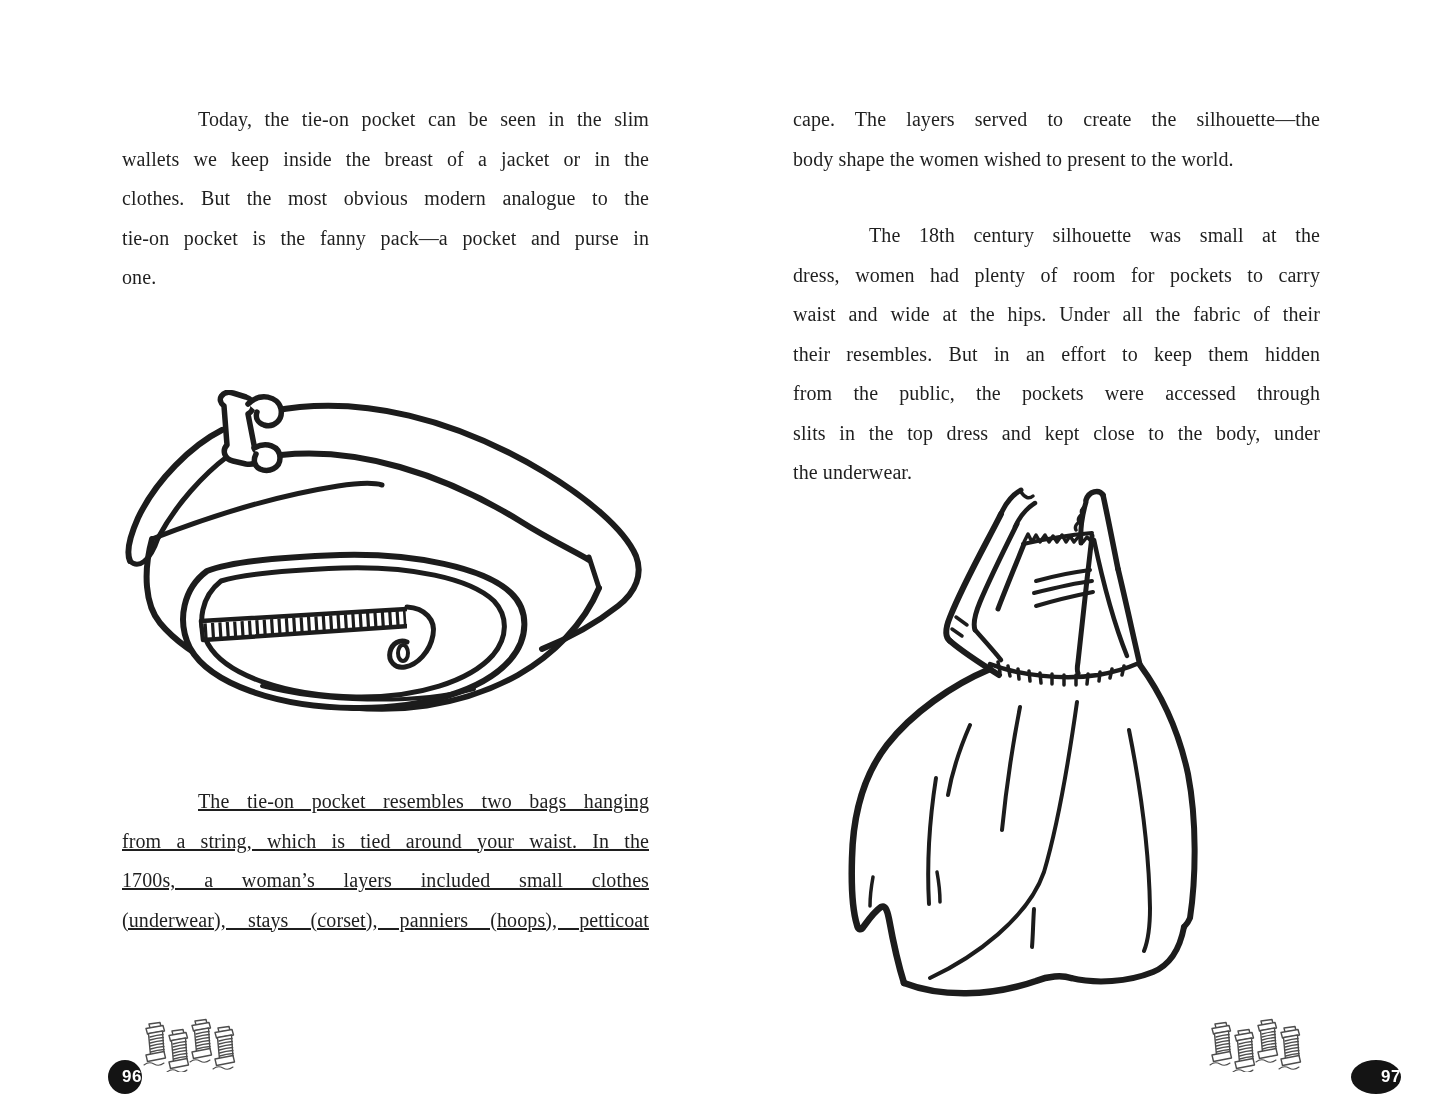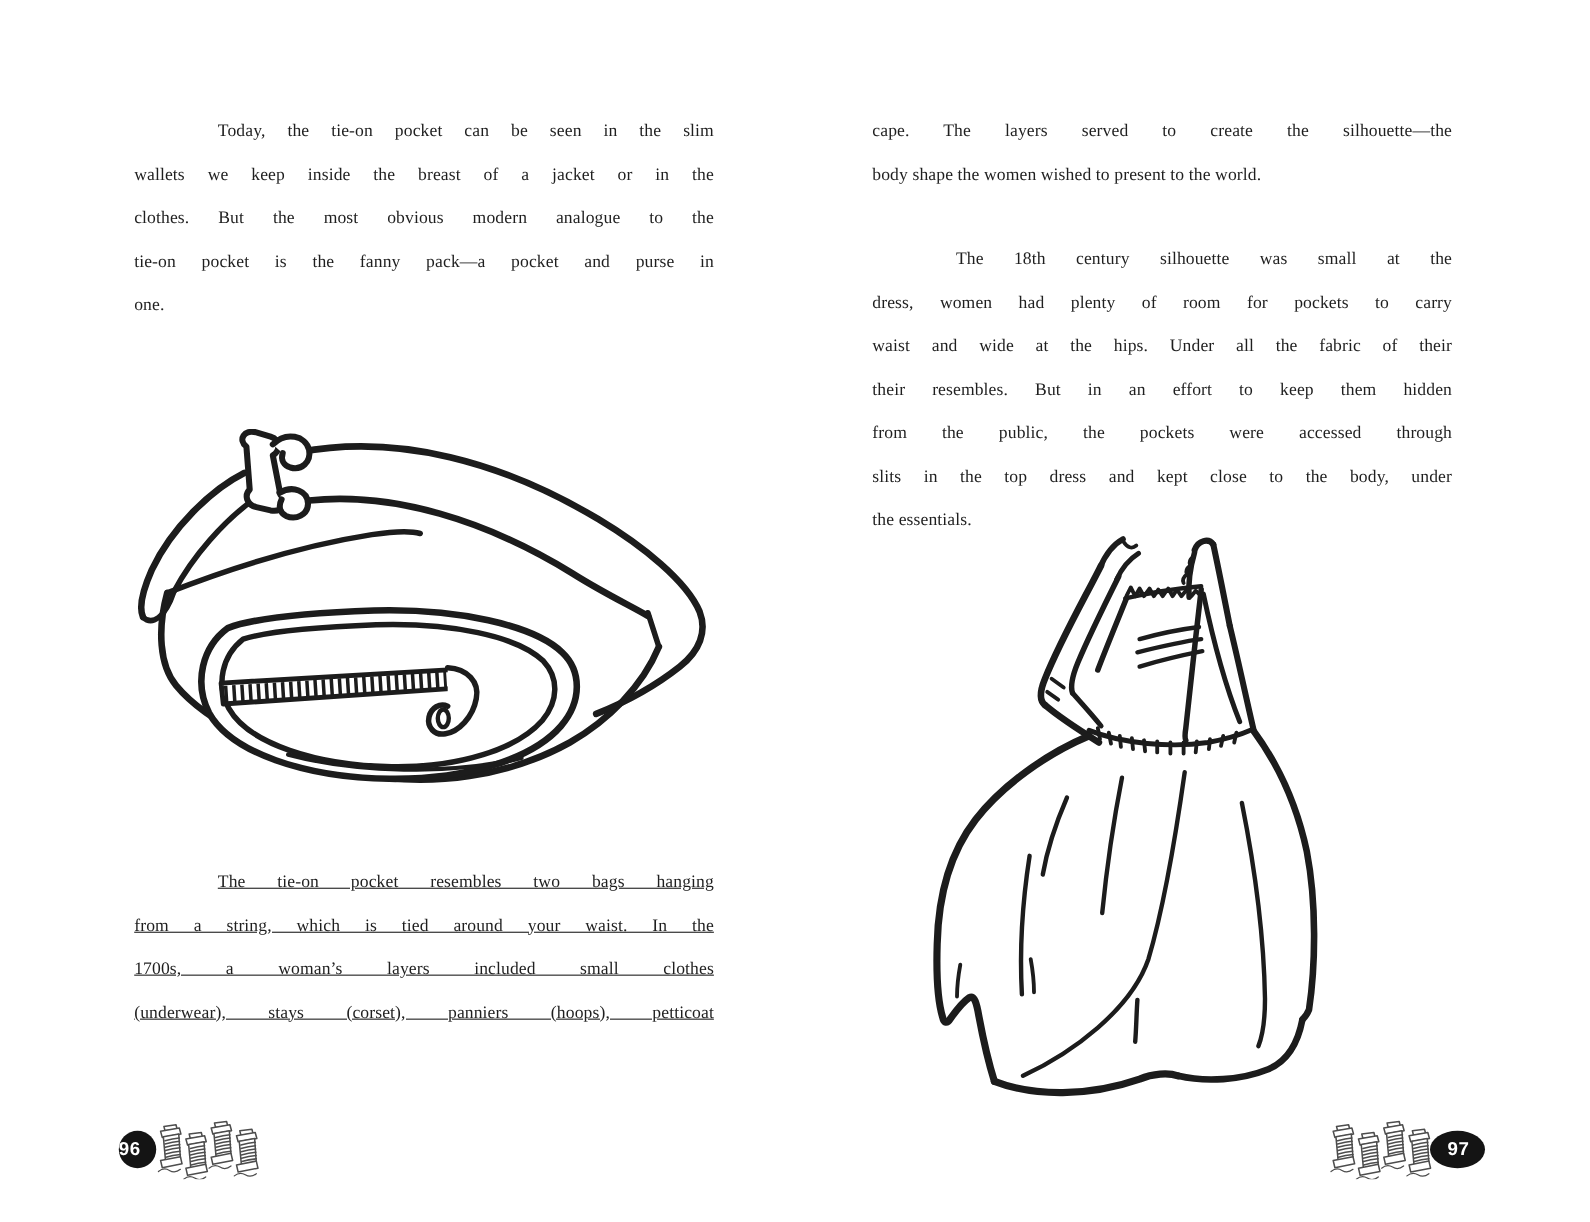--- a/index.html
+++ b/index.html
@@ -1,31 +1,31 @@
 <!DOCTYPE html>
 <html><head>
 <meta charset="utf-8">
 <style>
   html,body { margin:0; padding:0; background:#ffffff; }
   .stage {
     position:relative; width:1445px; height:1111px; background:#ffffff;
     overflow:hidden; font-family:"Liberation Serif","DejaVu Serif",serif; color:#1f1f1f;
   }
-  .para { position:absolute; width:527px; font-size:16px; }
+  .para { position:absolute; width:527px; font-size:20px; }
   .jline {
     line-height:39.5px; text-align:justify; text-align-last:justify;
     letter-spacing:0.1px;
   }
   .jline.last { text-align-last:left; }
   .para.indent .jline:first-child { text-indent:76px; }
   figure { margin:0; position:absolute; }
   .pagenum {
     position:absolute; width:34px; height:34px; border-radius:50%;
-    background:#141414; color:#ffffff; text-align:left;
-    font:bold 17px/34px "Liberation Sans", sans-serif; letter-spacing:0.5px;
+    background:#141414; color:#ffffff; text-align:right;
+    font:bold 17px/34px "Liberation Sans", sans-serif; letter-spacing:0.5px;margin-top:32px;
   }
   .spools { position:absolute; }
   svg { display:block; }
 </style>
 </head>
 <body>
 
 <div class="stage">
 
   <svg width="0" height="0" style="position:absolute" aria-hidden="true">
@@ -110,21 +110,21 @@
         <div class="jline last">body shape the women wished to present to the world.</div>
       </div>
 
     <div class="para indent" style="left:793px; top:216px;">
         <div class="jline">The 18th century silhouette was small at the</div>
         <div class="jline">dress, women had plenty of room for pockets to carry</div>
         <div class="jline">waist and wide at the hips. Under all the fabric of their</div>
         <div class="jline">their resembles. But in an effort to keep them hidden</div>
         <div class="jline">from the public, the pockets were accessed through</div>
         <div class="jline">slits in the top dress and kept close to the body, under</div>
-        <div class="jline last">the essentials.</div>
+        <div class="jline last">the underwear.</div>
       </div>
 
     <figure style="left:840px; top:478px; width:462px; height:540px;">
       <svg width="462" height="540" viewBox="0 0 462 540" role="img" fill="none" stroke="#1c1c1c" stroke-linecap="round" stroke-linejoin="round" aria-label="Hand-drawn 18th century dress with fitted bodice, hand on hip and full gathered skirt">
 
         <path d="M161 36 C147 64 124 104 110 139 C105 151 105 159 110 163" stroke-width="6"></path>
         <path d="M110 163 C124 175 143 187 159 197" stroke-width="6"></path>
         <path d="M177 46 C164 72 150 100 140 124 C135 136 133 146 135 152" stroke-width="5"></path>
         <path d="M135 152 C143 161 153 172 161 182" stroke-width="4.5"></path>
         <path d="M116 139 L127 147 M112 151 L122 158" stroke-width="3.5"></path>
@@ -166,17 +166,17 @@
       </svg>
     </figure>
 
     <footer>
       <svg class="spools" style="left:1206px; top:1016px;" width="96" height="56" viewBox="0 0 96 56" role="img">
         <use href="#spool" x="1" y="4"></use>
         <use href="#spool" x="24" y="11"></use>
         <use href="#spool" x="47" y="1"></use>
         <use href="#spool" x="70" y="8"></use>
       </svg>
-      <span class="pagenum" style="left:1300px; top:1028px;padding-left:16px;">97</span>
+      <span class="pagenum" style="left:1351px; top:1028px;padding-left:16px;">97</span>
     </footer>
   </section>
 
 </div>
 
 </body></html>

